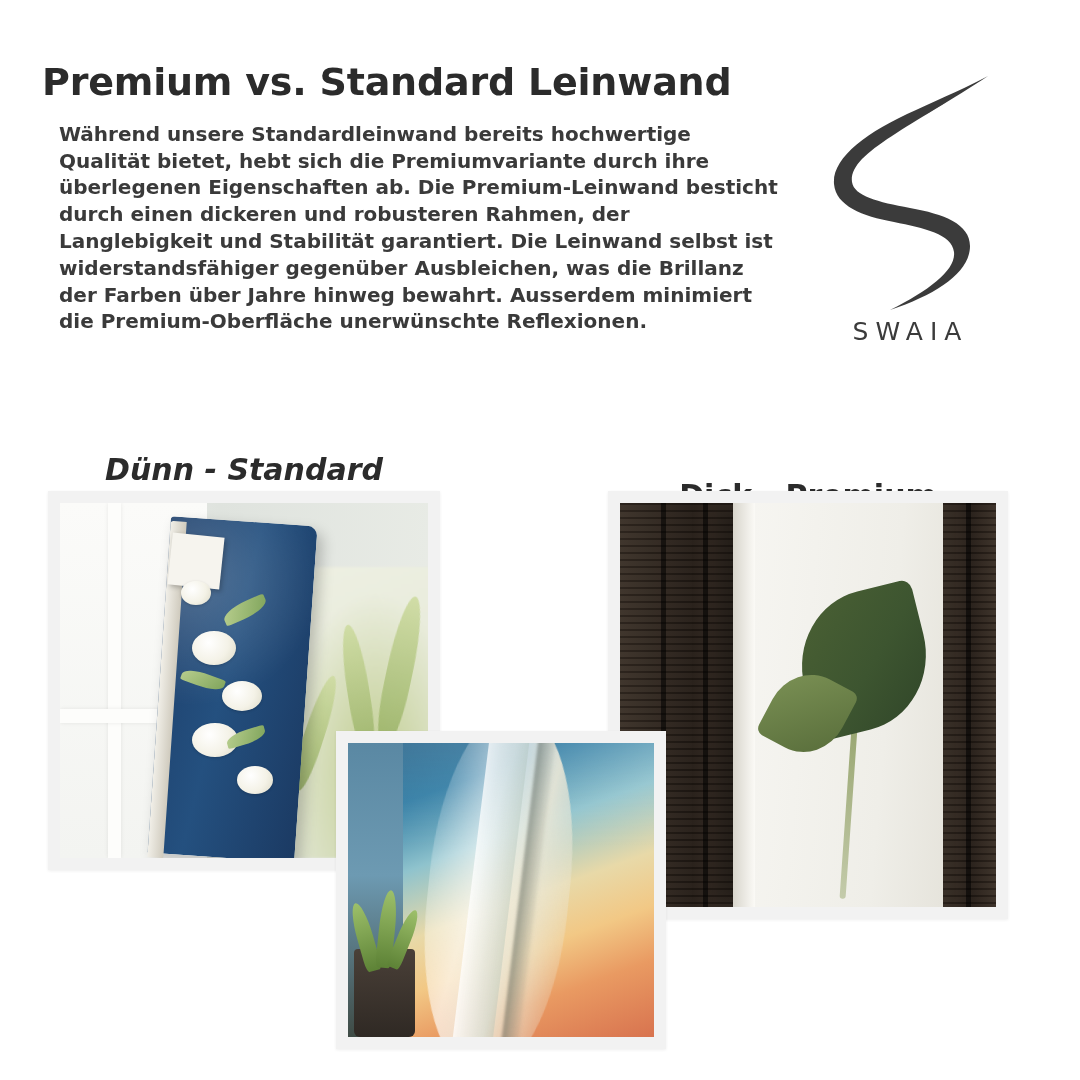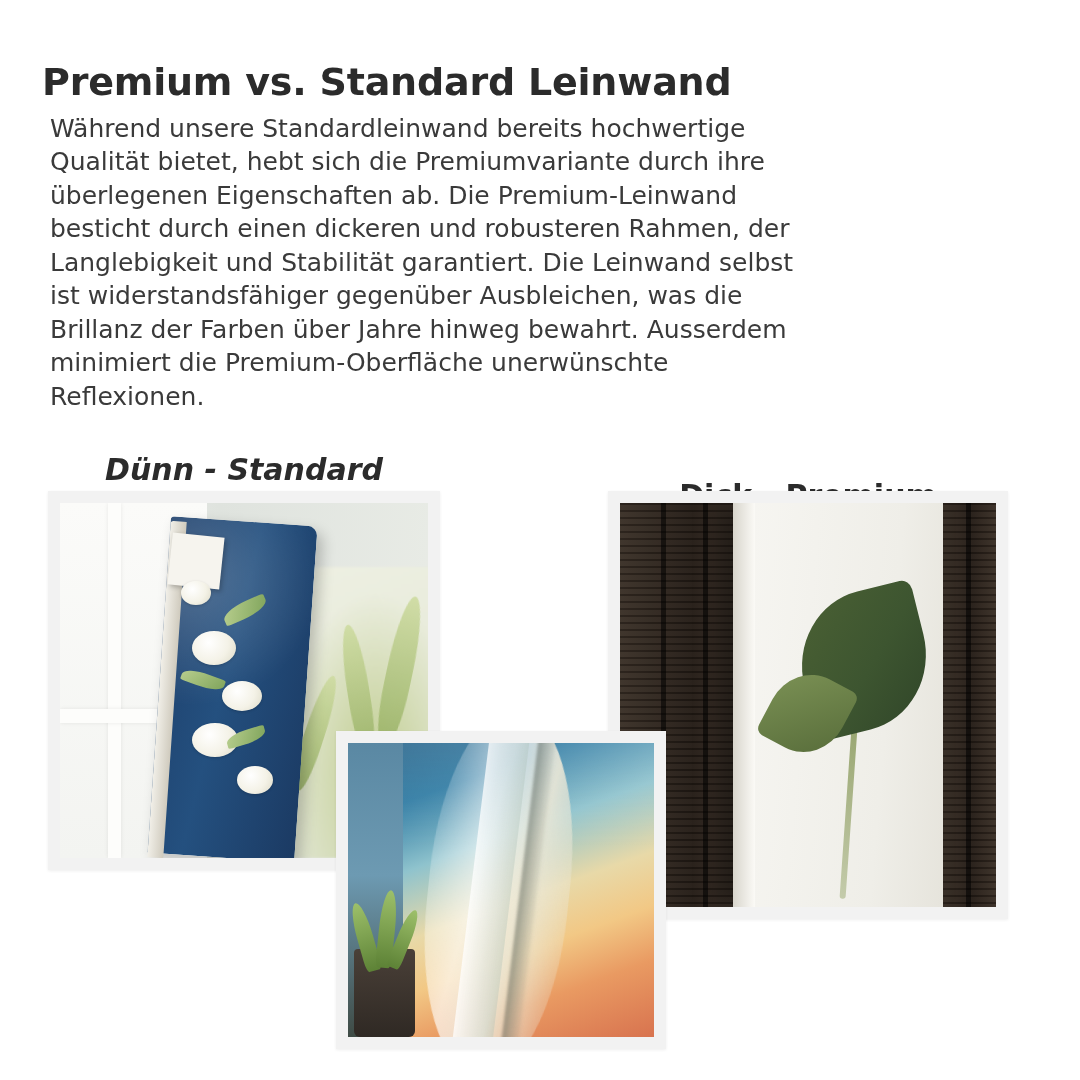--- a/index.html
+++ b/index.html
@@ -31,25 +31,25 @@
   .title {
     font-size: 38px;
     font-weight: 700;
     color: #2b2b2b;
     letter-spacing: -0.2px;
     margin: 0 0 6px 0;
     line-height: 1.1;
   }
 
   .paragraph {
-    font-size: 25px;
+    font-size: 20px;
     line-height: 1.34;
     color: #3a3a3a;
-    margin: 8px;
-    font-weight: 400;
+    margin: 17px;
+    font-weight: 700;
     max-width: 755px;
   }
 
   
   .logo-wrap {
     position: absolute;
     right: 78px;
     top: 70px;
     width: 190px;
     height: 300px;
@@ -265,20 +265,31 @@
 </head>
 <body>
 
 <div class="page">
 
   <div class="text-block">
     <h1 class="title">Premium vs. Standard Leinwand</h1>
     <p class="paragraph">Während unsere Standardleinwand bereits hochwertige Qualität bietet, hebt sich die Premiumvariante durch ihre überlegenen Eigenschaften ab. Die Premium-Leinwand besticht durch einen dickeren und robusteren Rahmen, der Langlebigkeit und Stabilität garantiert. Die Leinwand selbst ist widerstandsfähiger gegenüber Ausbleichen, was die Brillanz der Farben über Jahre hinweg bewahrt. Ausserdem minimiert die Premium-Oberfläche unerwünschte Reflexionen.</p>
   </div>
 
+  <div class="logo-wrap">
+    <svg class="logo-mark" viewBox="0 0 175 245" aria-hidden="true">
+      <path d="M168 6 C132 30 96 50 72 66 C44 84 30 98 32 112 C34 126 58 132 90 138
+               C124 144 150 154 150 176 C150 202 118 224 70 240
+               C110 220 136 200 134 182 C132 164 104 158 74 152
+               C42 146 16 136 14 114 C12 88 46 62 96 40 C122 28 150 16 168 6 Z" fill="#3b3b3b"></path>
+      <path d="M166 12 C140 28 112 42 94 54 C112 40 142 24 166 12 Z" fill="#ffffff"></path>
+      <path d="M18 232 C42 218 66 206 82 196 C62 212 38 224 18 232 Z" fill="#ffffff"></path>
+    </svg>
+    <div class="logo-text">SWAIA</div>
+  </div>
 
   <div class="caption caption-left">Dünn - Standard</div>
   <div class="caption caption-right">Dick - Premium</div>
 
   <div class="card card-left">
     <div class="photo ph-left">
       <div class="window"></div>
       <div class="mullion-v" style="left:13%"></div>
       <div class="mullion-h" style="top:58%"></div>
 

